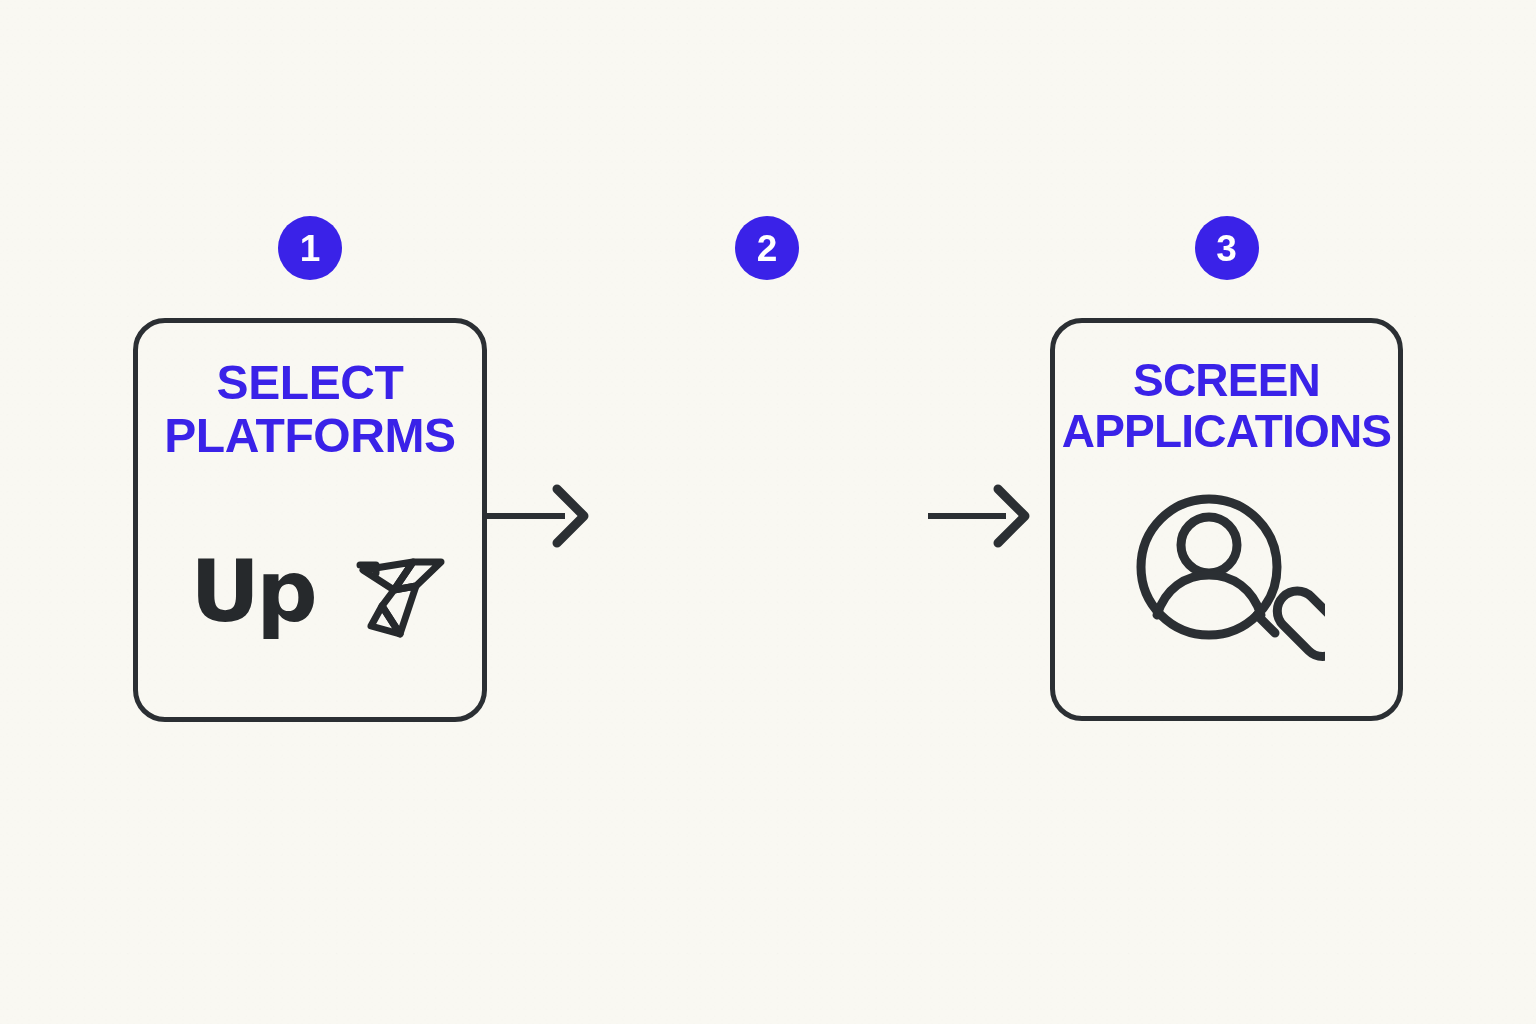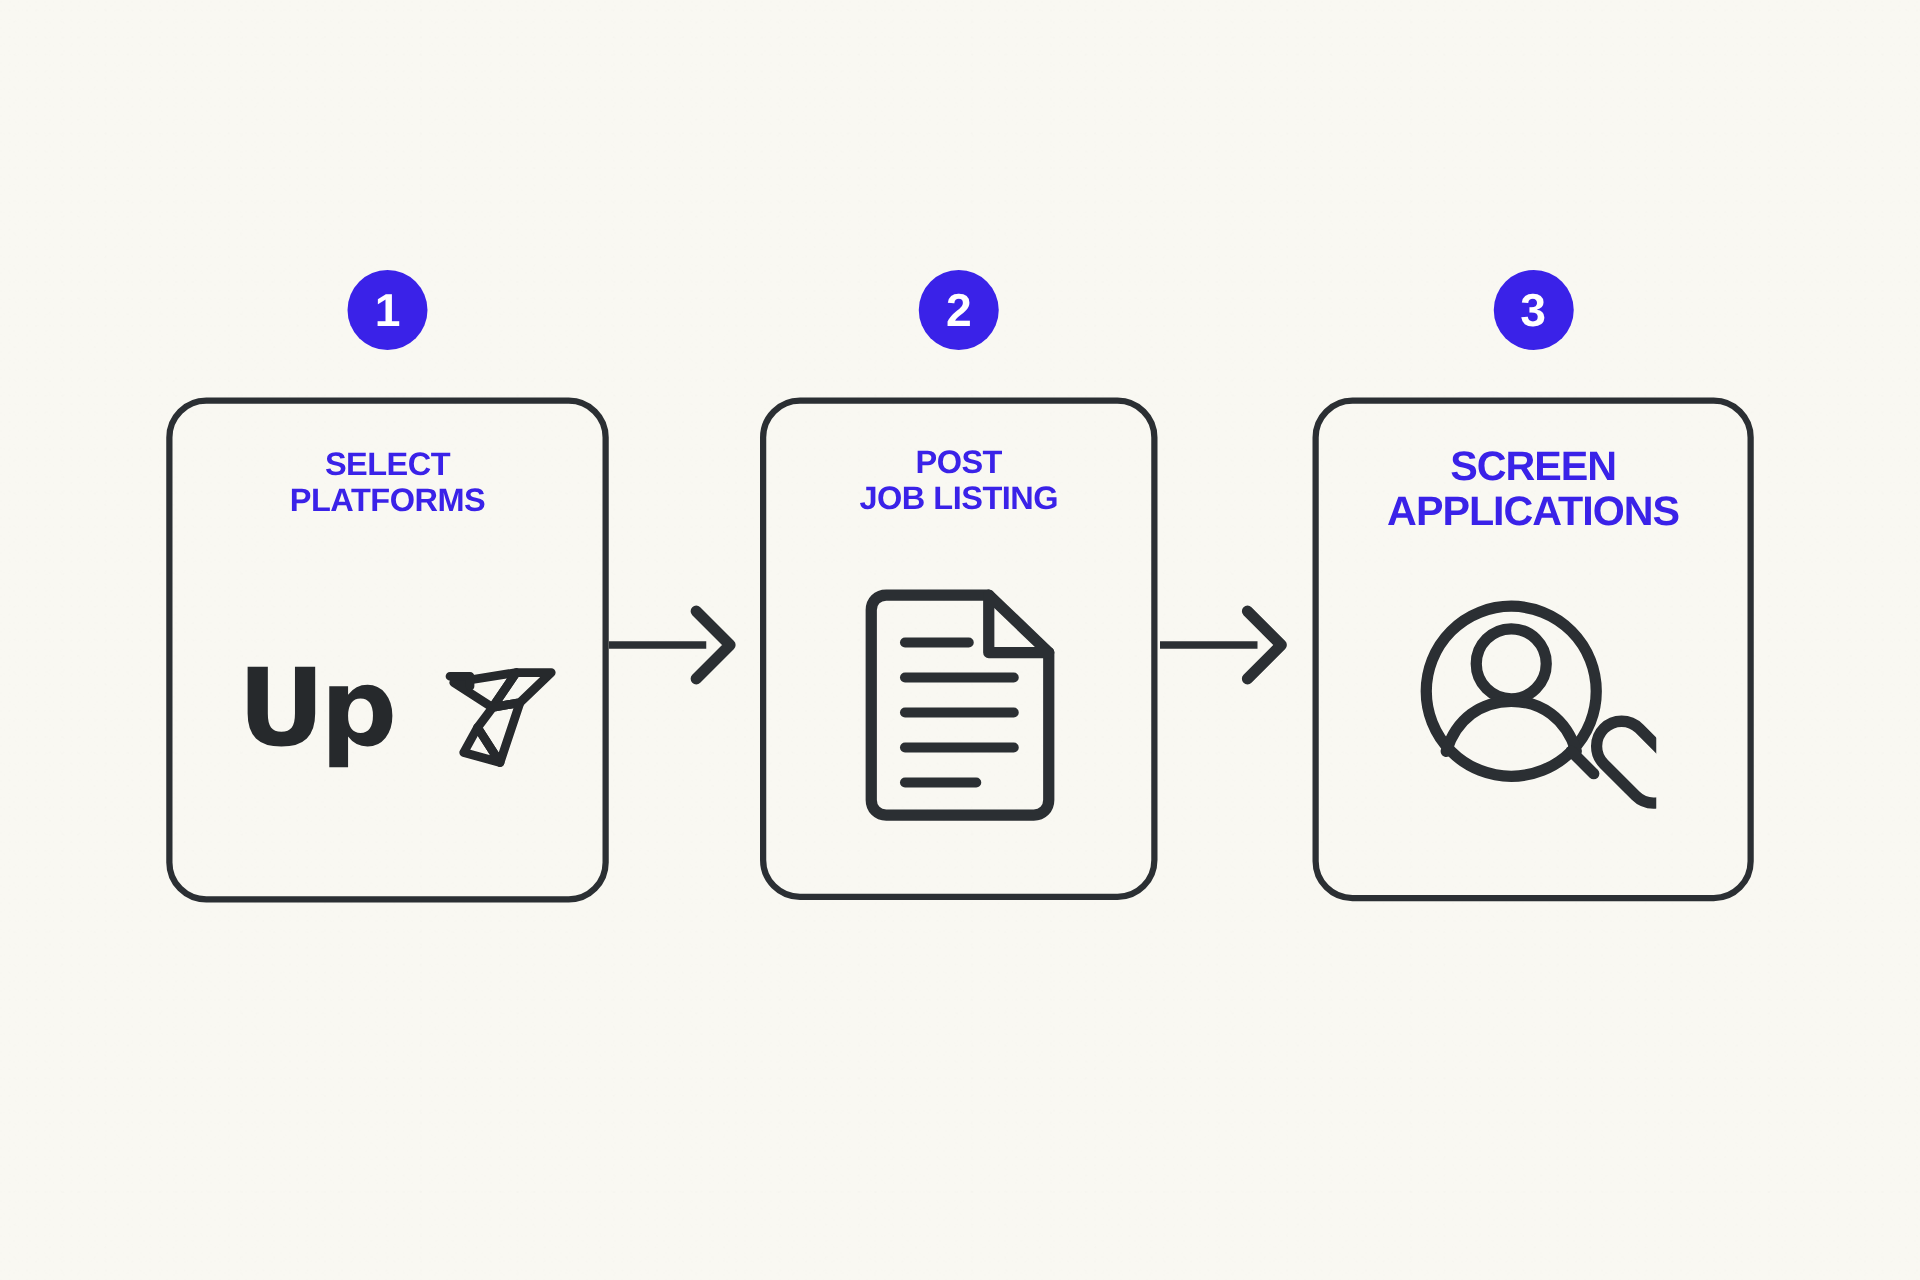--- a/index.html
+++ b/index.html
@@ -71,29 +71,29 @@
     display: flex;
     flex-direction: column;
     align-items: center;
   }
   .card-1 { height: 404px; padding-top: 34px; }
   .card-2 { height: 402px; padding-top: 32px; }
   .card-3 { height: 403px; padding-top: 32px; }
 
   .card-title {
     color: #3a22e8;
-    font-size: 26px;
+    font-size: 48px;
     font-weight: bold;
     line-height: 1.1;
     text-align: center;
     letter-spacing: -0.4px;
     white-space: pre-line;
     margin: 0;
   }
-  .card-3 .card-title { font-size: 33px; letter-spacing: -0.8px; }
+  .card-3 .card-title { font-size: 46px; letter-spacing: -0.8px; }
 
   .card-visual {
     flex: 1;
     display: flex;
     align-items: center;
     justify-content: center;
     width: 100%;
   }
 
   
@@ -166,37 +166,20 @@
     </div>
   </div>
 
   <svg class="arrow arrow-1" width="104" height="66" viewBox="0 0 104 66" fill="none">
     <path d="M0 33 H78" stroke="#2b2f33" stroke-width="6" stroke-linecap="butt"></path>
     <path d="M70 6 L97 33 L70 60" stroke="#2b2f33" stroke-width="9" stroke-linecap="round" stroke-linejoin="round" fill="none"></path>
   </svg>
 
   <div class="step step-2">
     <div class="badge">2</div>
-    <div class="card card-2">
-      <div class="card-title">POST
-JOB LISTING</div>
-      <div class="card-visual">
-        <svg width="160" height="188" viewBox="0 0 160 188" fill="none">
-          <path d="M10 18 C10 11 15 6 22 6 H104 L152 52 V170 C152 177 147 182 140 182 H22 C15 182 10 177 10 170 Z" stroke="#2b2f33" stroke-width="9" stroke-linejoin="round" fill="none"></path>
-          <path d="M104 6 V52 H152" stroke="#2b2f33" stroke-width="9" stroke-linejoin="round" stroke-linecap="round" fill="none"></path>
-          <g stroke="#2b2f33" stroke-width="8" stroke-linecap="round">
-            <path d="M37 44 H88"></path>
-            <path d="M37 72 H124"></path>
-            <path d="M37 100 H124"></path>
-            <path d="M37 128 H124"></path>
-            <path d="M37 156 H94"></path>
-          </g>
-        </svg>
-      </div>
-    </div>
   </div>
 
   <svg class="arrow arrow-2" width="104" height="66" viewBox="0 0 104 66" fill="none">
     <path d="M0 33 H78" stroke="#2b2f33" stroke-width="6" stroke-linecap="butt"></path>
     <path d="M70 6 L97 33 L70 60" stroke="#2b2f33" stroke-width="9" stroke-linecap="round" stroke-linejoin="round" fill="none"></path>
   </svg>
 
   <div class="step step-3">
     <div class="badge">3</div>
     <div class="card card-3">

